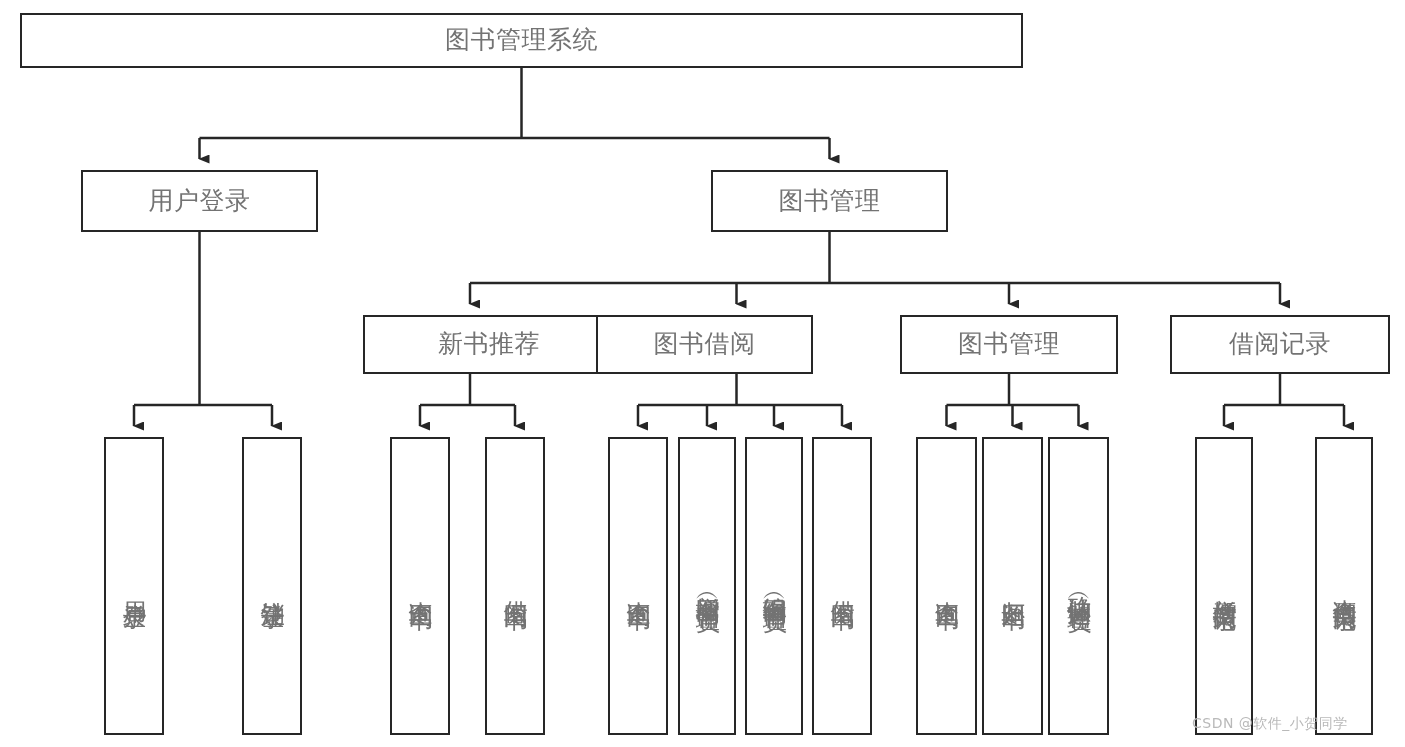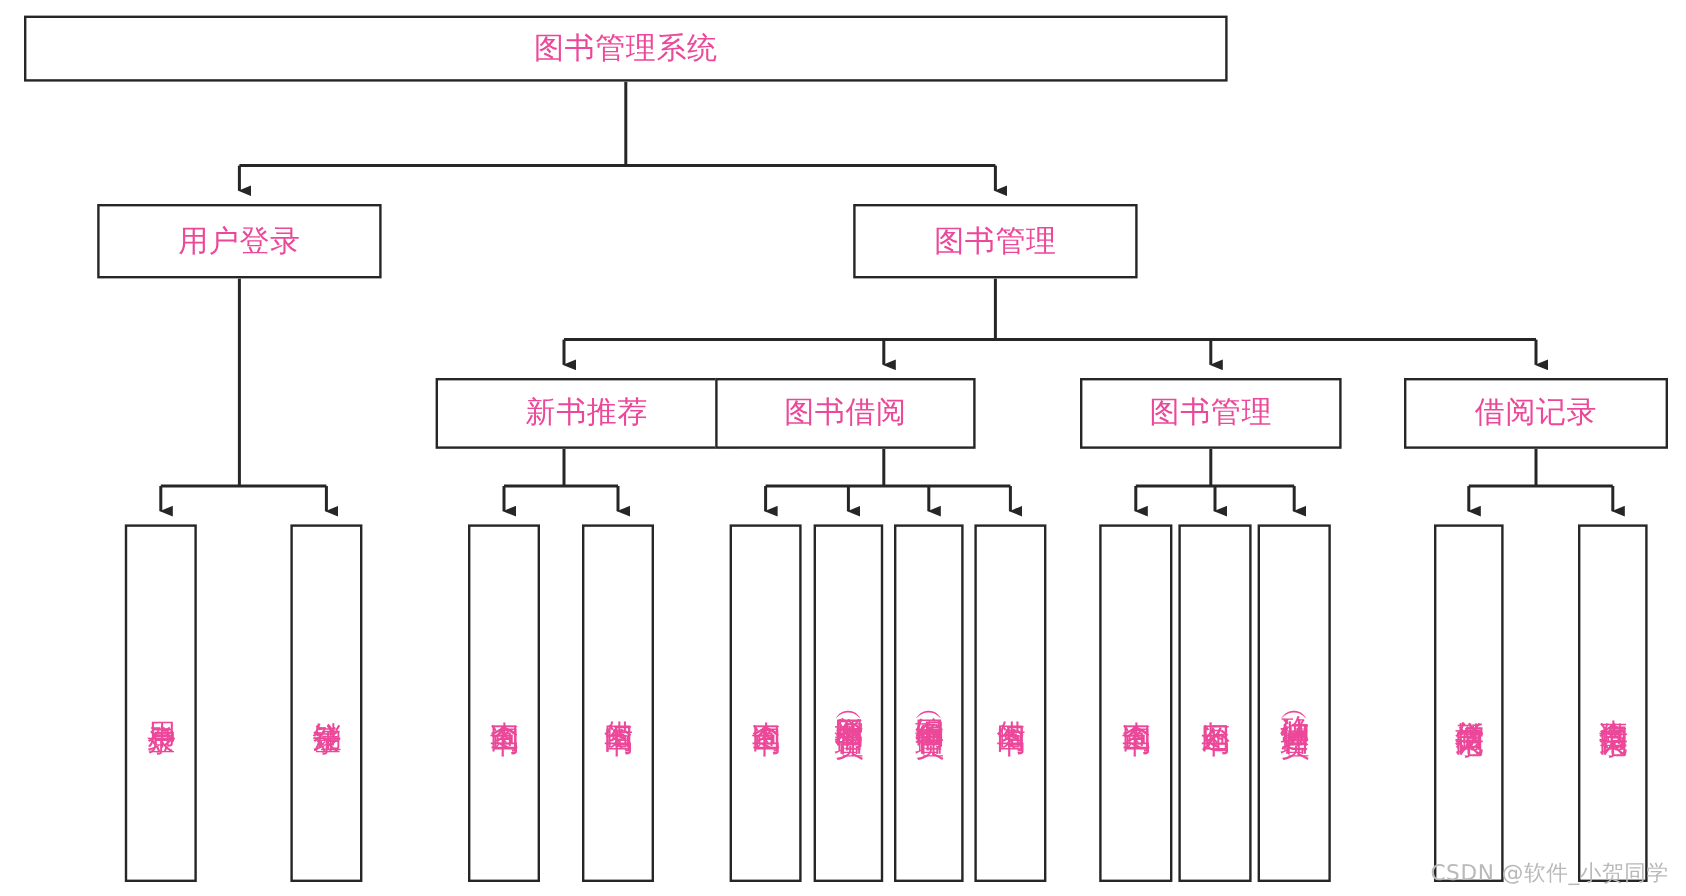--- a/index.html
+++ b/index.html
@@ -27,39 +27,39 @@
   .node-box {
     position: absolute;
     box-sizing: border-box;
     background: #ffffff;
     border: 2.5px solid #262626;
     display: flex;
     align-items: center;
     justify-content: center;
   }
   .node-label {
-    color: #ec4899;
+    color: #737373;
     font-size: 25px;
     line-height: 1.22;
     letter-spacing: 0.5px;
     text-align: center;
     white-space: nowrap;
   }
   .node-box.vertical .node-label {
     writing-mode: vertical-rl;
     text-orientation: upright;
     white-space: normal;
     letter-spacing: 2px;
     font-size: 24px;
     max-height: 290px;
   }
   .watermark {
     position: absolute;
     color: #b9b9b9;
-    font-size: 18px;
+    font-size: 14px;
     white-space: nowrap;
     pointer-events: none;
     letter-spacing: 0.5px;
   }
 </style>
 </head>
 <body>
 
 <div id="stage">
 

